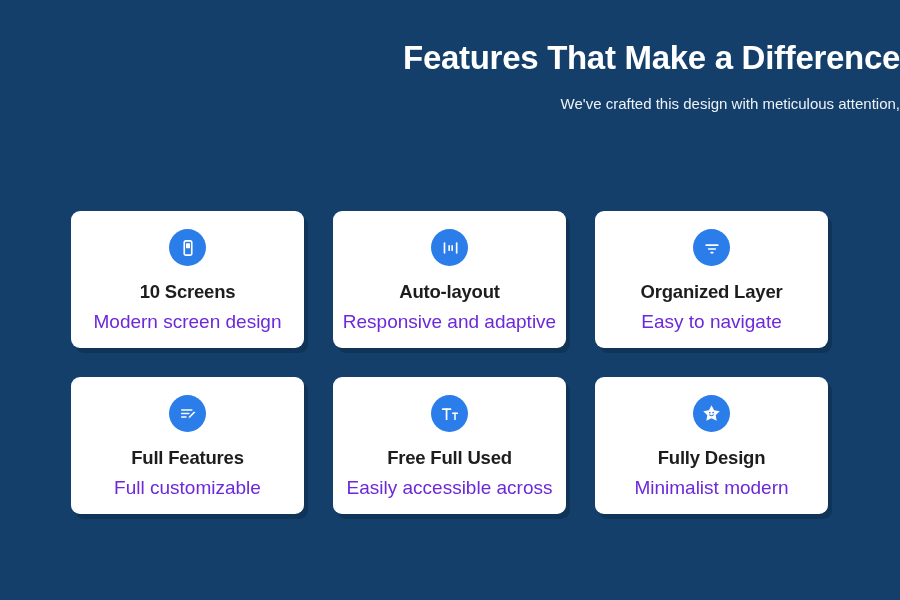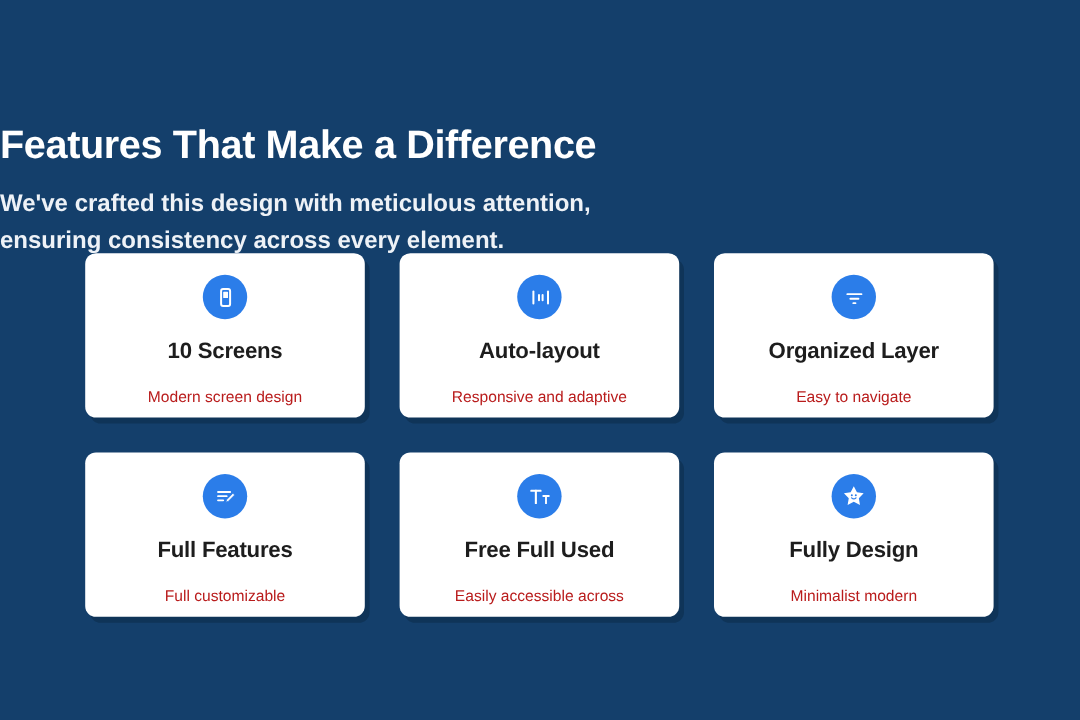--- a/index.html
+++ b/index.html
@@ -14,39 +14,39 @@
     overflow: hidden;
   }
   .page {
     position: relative;
     width: 900px;
     height: 600px;
     background: #143f6b;
     box-sizing: border-box;
   }
   .header {
-    text-align: left;
-    padding-top: 103px;
+    text-align: right;
+    padding-top: 40px;
   }
   .headline {
     color: #ffffff;
     font-size: 33px;
     font-weight: bold;
     letter-spacing: -0.3px;
     line-height: 1.1;
     margin: 0;
   }
   .sub-wrap {
     margin-top: 16px;
   }
   .subline {
     color: #eef2f7;
-    font-size: 20px;
+    font-size: 15px;
     line-height: 1.55;
-    font-weight: 700;
+    font-weight: 400;
   }
   .grid {
     position: absolute;
     left: 71px;
     top: 211px;
     width: 758px;
     display: grid;
     grid-template-columns: repeat(3, 233px);
     grid-template-rows: repeat(2, 137px);
     column-gap: 29px;
@@ -78,37 +78,36 @@
   }
   .card-title {
     margin-top: 16px;
     font-size: 18.5px;
     font-weight: bold;
     color: #1d1d1d;
     letter-spacing: -0.2px;
     line-height: 1.1;
   }
   .card-sub {
-    margin-top: 21px;
-    font-size: 13px;
-    color: #b91c1c;
+    margin-top: 9px;
+    font-size: 19px;
+    color: #6d28d9;
     font-weight: 400;
     line-height: 1.2;
   }
 </style>
 </head>
 <body>
 
 <div class="page">
 
   <div class="header">
     <h1 class="headline">Features That Make a Difference</h1>
     <div class="sub-wrap">
       <div class="subline">We've crafted this design with meticulous attention,</div>
-      <div class="subline">ensuring consistency across every element.</div>
     </div>
   </div>
 
   <div class="grid">
 
     <div class="card">
       <span class="icon-circle">
         <svg width="20" height="20" viewBox="0 0 24 24">
           <rect x="7.5" y="3.5" width="9" height="17" rx="2" ry="2" fill="none" stroke="#ffffff" stroke-width="2"></rect>
           <rect x="9.6" y="6.2" width="4.8" height="6.2" rx="0.6" fill="#ffffff"></rect>

